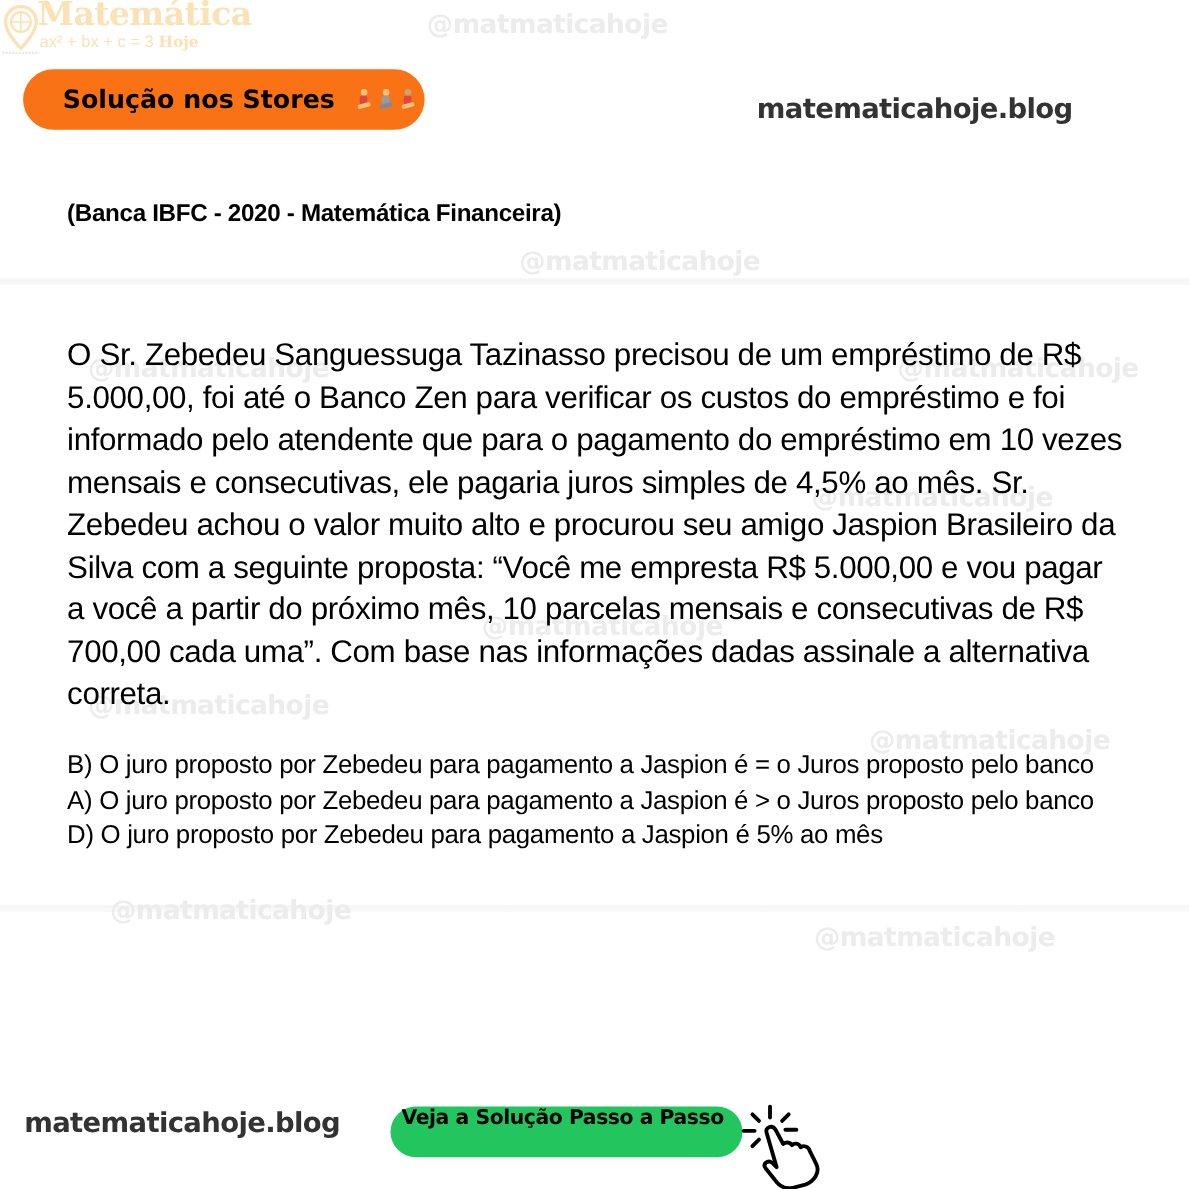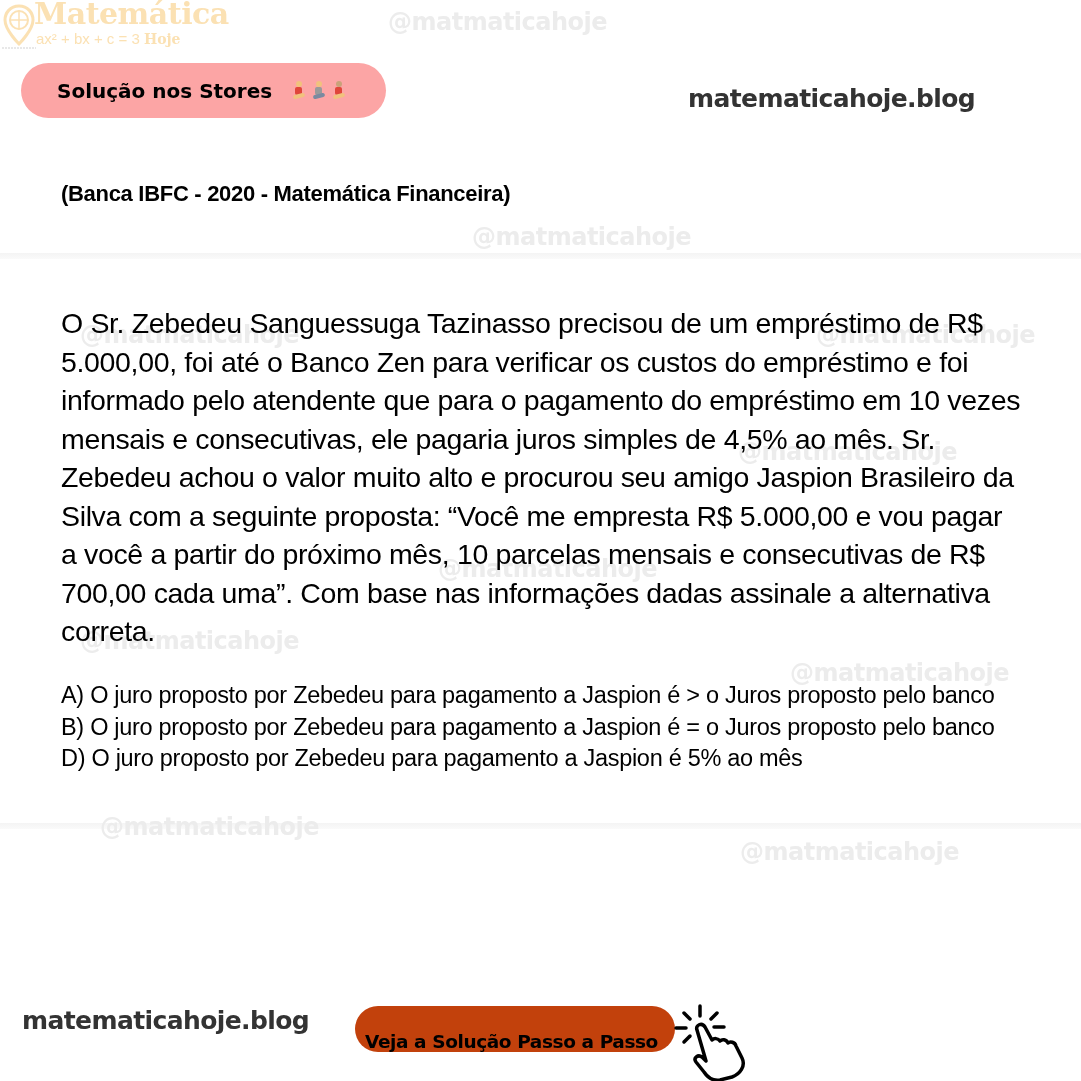--- a/index.html
+++ b/index.html
@@ -20,23 +20,23 @@
     .logo-pin { position:absolute; left:2px; top:4px; }
     .watermark {
       position:absolute; font-family:"DejaVu Sans", sans-serif; font-weight:bold;
       font-size:24px; color:#ececec; white-space:nowrap; letter-spacing:-0.5px;
     }
     .band {
       position:absolute; left:0; width:1081px; height:6px;
       background:linear-gradient(#f4f4f4,#fafafa);
     }
     .pill-top {
-      left:21px; top:63px; width:365px; height:55px; border-radius:28px; background:#fca5a5;
+      left:21px; top:63px; width:365px; height:55px; border-radius:28px; background:#f97316;
       display:flex; align-items:center; padding-left:36px; box-sizing:border-box;
-      font-family:"DejaVu Sans", sans-serif; font-weight:bold; font-size:20px; color:#000;
+      font-family:"DejaVu Sans", sans-serif; font-weight:bold; font-size:23px; color:#000;
       white-space:nowrap;
       gap:16px;
     }
     .runners { margin-left:4px; display:inline-flex; gap:6px; }
     .runner { display:inline-block; width:14px; height:20px; position:relative; }
     .runner .h { position:absolute; left:4px; top:0; width:6px; height:6px; border-radius:50%; background:#f1c27d; }
     .runner .b { position:absolute; left:3px; top:6px; width:7px; height:8px; border-radius:2px; }
     .runner .l { position:absolute; left:1px; top:13px; width:12px; height:4px; border-radius:2px; background:#f1c27d; transform:rotate(-15deg); }
     .site-top {
       left:688px; top:84px; font-family:"DejaVu Sans", sans-serif; font-weight:bold;
@@ -54,22 +54,22 @@
     .options {
       left:61px; top:680px; width:990px; font-size:23.5px; line-height:31.6px; color:#000;
       letter-spacing:-0.3px;
     }
     .options div { white-space:normal; }
     .site-bottom {
       left:22px; top:1006px; font-family:"DejaVu Sans", sans-serif; font-weight:bold;
       font-size:25px; color:#333333; letter-spacing:-0.6px; white-space:nowrap;
     }
     .pill-bottom {
-      left:355px; top:1006px; width:320px; height:46px; border-radius:23px; background:#c2410c;
-      display:flex; align-items:flex-end; padding-left:10px; box-sizing:border-box;
+      left:355px; top:1006px; width:320px; height:46px; border-radius:23px; background:#22c55e;
+      display:flex; align-items:flex-start; padding-left:10px; box-sizing:border-box;
       font-family:"DejaVu Sans", sans-serif; font-weight:bold; font-size:18.5px; color:#000;
       white-space:nowrap; letter-spacing:-0.4px;
     }
     .hand { left:660px; top:1000px; width:100px; height:81px; }
   </style>
 </head>
 <body>
 
 <div class="watermark" style="left:388px;top:8px;">@matmaticahoje</div>
 <div class="band" style="top:253px;"></div>
@@ -119,22 +119,22 @@
       </span>
   </span>
 </div>
 
 <div class="abs site-top">matematicahoje.blog</div>
 
 <div class="abs title">(Banca IBFC - 2020 - Matemática Financeira)</div>
 <div class="abs question">O Sr. Zebedeu Sanguessuga Tazinasso precisou de um empréstimo de R$ 5.000,00, foi até o Banco Zen para verificar os custos do empréstimo e foi informado pelo atendente que para o pagamento do empréstimo em 10 vezes mensais e consecutivas, ele pagaria juros simples de 4,5% ao mês. Sr. Zebedeu achou o valor muito alto e procurou seu amigo Jaspion Brasileiro da Silva com a seguinte proposta: “Você me empresta R$ 5.000,00 e vou pagar a você a partir do próximo mês, 10 parcelas mensais e consecutivas de R$ 700,00 cada uma”. Com base nas informações dadas assinale a alternativa correta.</div>
 
 <div class="abs options">
+  <div>B) O juro proposto por Zebedeu para pagamento a Jaspion é = o Juros proposto pelo banco</div>
   <div>A) O juro proposto por Zebedeu para pagamento a Jaspion é &gt; o Juros proposto pelo banco</div>
-  <div>B) O juro proposto por Zebedeu para pagamento a Jaspion é = o Juros proposto pelo banco</div>
   <div>D) O juro proposto por Zebedeu para pagamento a Jaspion é 5% ao mês</div>
 </div>
 
 <div class="abs site-bottom">matematicahoje.blog</div>
 <div class="abs pill-bottom">
   <span>Veja a Solução Passo a Passo</span>
 </div>
 <svg class="abs hand" viewBox="0 0 100 81">
   <g stroke="#000" stroke-width="3.5" fill="none" stroke-linecap="round" stroke-linejoin="round">
     <line x1="16" y1="28" x2="26" y2="28"></line>

